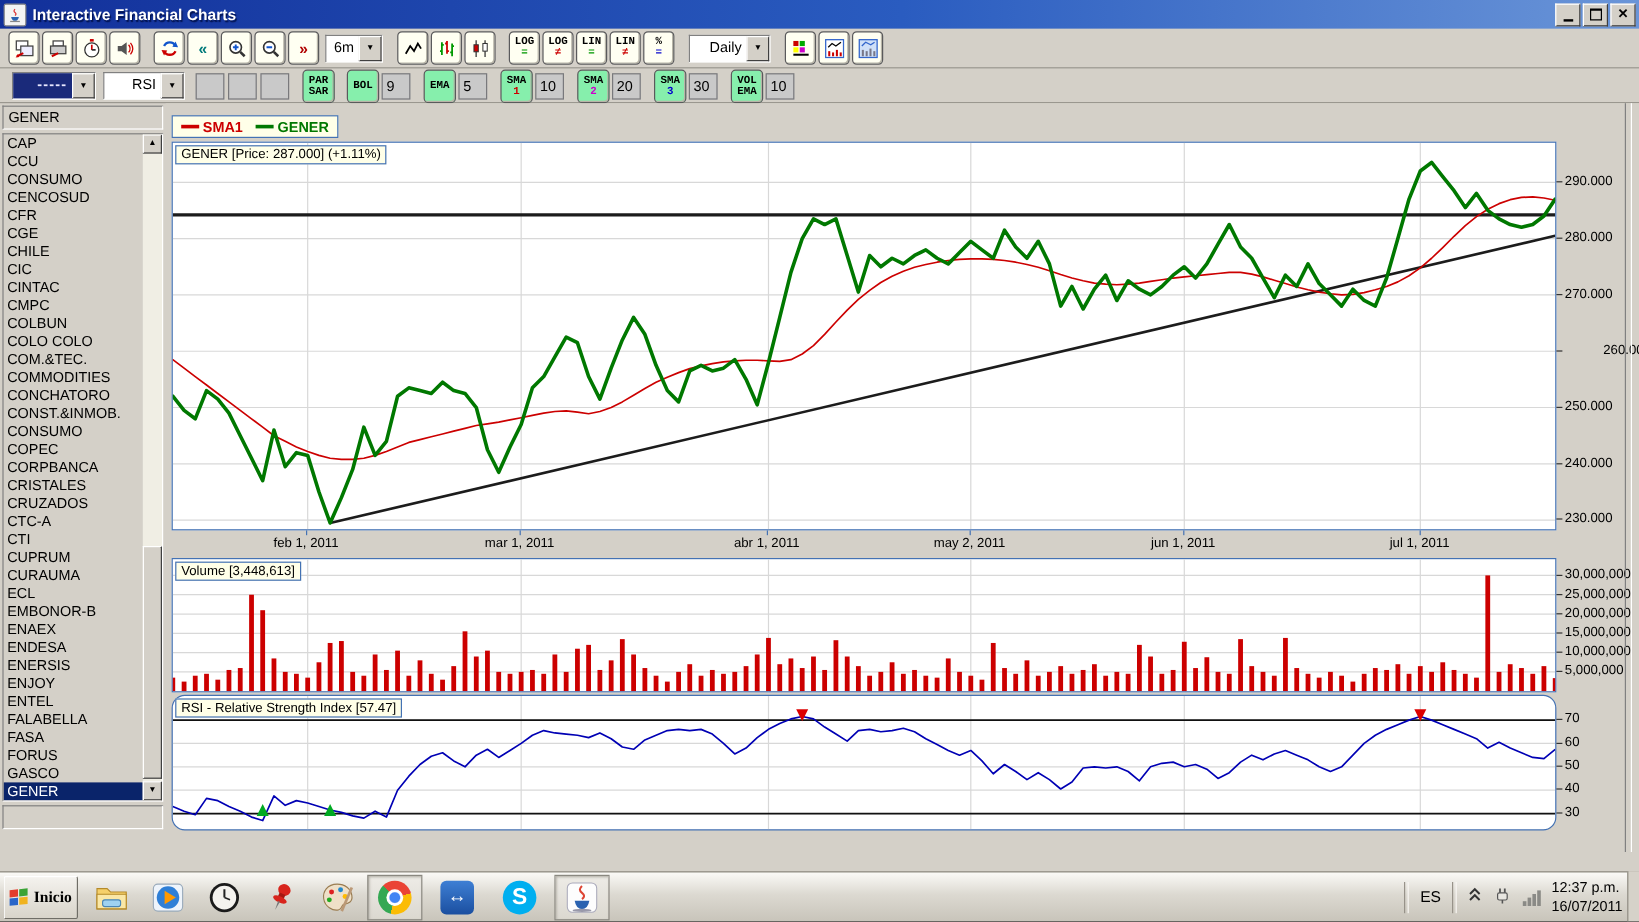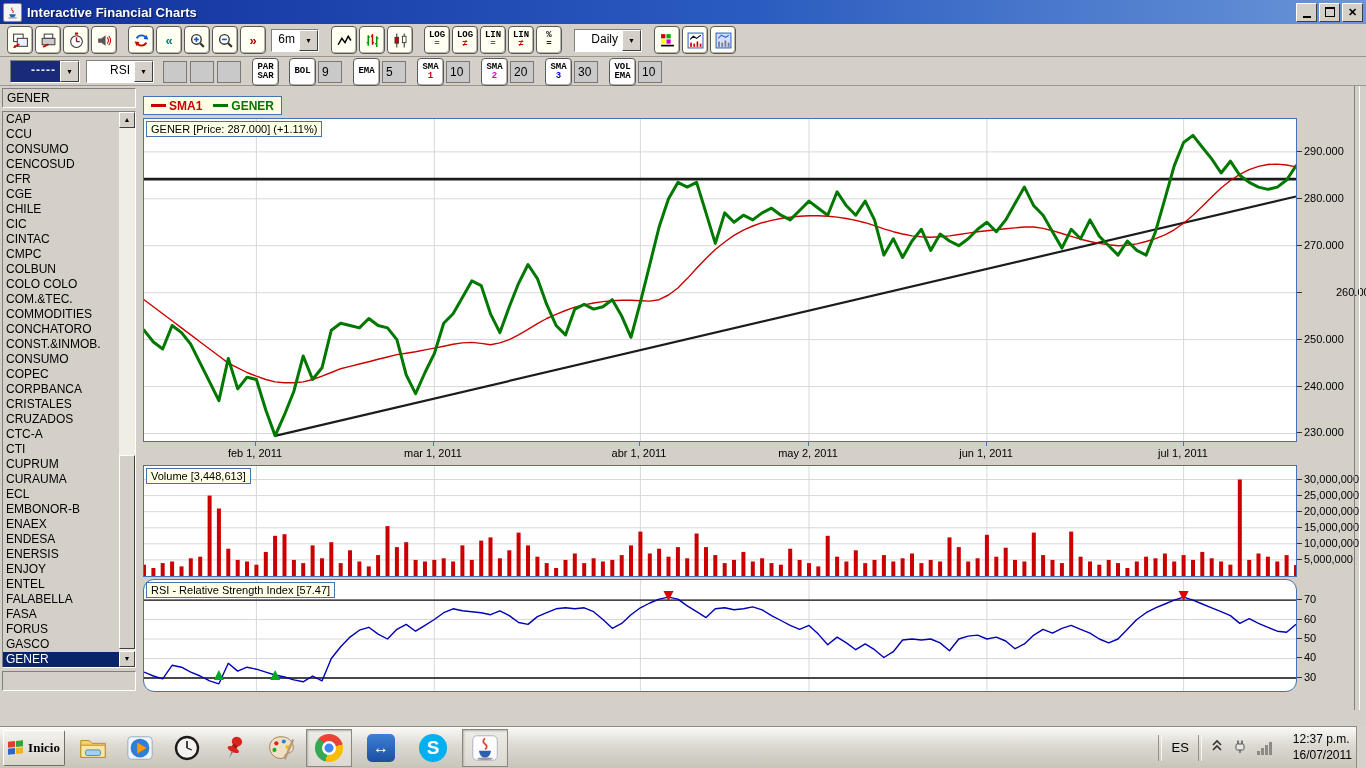--- a/index.html
+++ b/index.html
@@ -29,21 +29,21 @@
   .tb-gap{width:9px;flex:none;}
   .tb-txt{font-size:9px;font-weight:bold;line-height:9px;font-family:"Liberation Mono",monospace;}
   .glyph-btn{font-size:13px;font-weight:bold;line-height:13px;}
   .combo{display:flex;flex:none;height:21px;margin:0 3px;border:1px solid;border-color:#808080 #fff #fff #808080;background:#fff;text-align:right;}
   .combo .val{padding:2px 4px;font-size:12px;white-space:nowrap;overflow:hidden;}
   .combo .drop{width:17px;background:#d4d0c8;border:1px solid;border-color:#fff #404040 #404040 #fff;
                display:flex;align-items:center;justify-content:center;font-size:7px;flex:none;}
   .combo.navy .val{background:#1a2a7a;color:#e8e8ff;font-weight:bold;letter-spacing:1px;}
   .param-field{width:24px;height:22px;background:#c9c9c9;border:1px solid #79797c;margin-right:3px;
                font-size:12px;display:flex;align-items:center;padding-left:3px;box-sizing:border-box;flex:none;}
-  .ind-btn{min-width:25px;height:26px;background:#ffffff;border:1px solid #5a5a5c;border-radius:4px;margin:0 2px 0 8px;
+  .ind-btn{min-width:25px;height:26px;background:#86efac;border:1px solid #5a5a5c;border-radius:4px;margin:0 2px 0 8px;
            display:flex;flex-direction:column;align-items:center;justify-content:center;flex:none;box-shadow:inset -1px -1px 0 #b8b5a8;}
   .ind-line{font-size:9px;font-weight:bold;line-height:9px;font-family:"Liberation Mono",monospace;}
   
   .sidebar{position:absolute;left:2px;top:88px;width:134px;}
   .sb-field{height:20px;border:1px solid;border-color:#808080 #fff #fff #808080;background:#d4d0c8;
             font-size:12px;padding:2px 4px;box-sizing:border-box;}
   .listbox{position:relative;margin-top:3px;height:557px;border:1px solid;border-color:#808080 #fff #fff #808080;
            background:#d4d0c8;overflow:hidden;box-sizing:border-box;}
   .list-inner{position:absolute;left:0;top:0;right:16px;}
   .list-item{height:15px;line-height:15px;padding-left:3px;font-size:12px;white-space:nowrap;overflow:hidden;}
@@ -91,21 +91,21 @@
                background:radial-gradient(circle at 50% 50%, #4285f4 0 4px, #fff 5px);}
   .skype-icon{width:28px;height:28px;border-radius:50%;background:#00aff0;color:#fff;font-weight:bold;
               font-size:19px;display:flex;align-items:center;justify-content:center;}
   .tv-icon{width:28px;height:28px;border-radius:5px;background:linear-gradient(#3e7fd4,#1b4fa0);color:#fff;
            font-weight:bold;font-size:16px;display:flex;align-items:center;justify-content:center;}
   .tray{margin-left:auto;height:42px;display:flex;align-items:center;gap:9px;padding-right:14px;}
   .tray-sep{width:2px;height:26px;border-left:1px solid #979289;border-right:1px solid #f8f6f2;}
   .tray-lang{font-size:13px;}
   .sigbars{display:flex;align-items:flex-end;gap:1px;height:14px;}
   .sigbars i{display:block;width:3px;background:#8a8a86;}
-  .tray-clock{font-size:12px;line-height:1.3;white-space:nowrap;margin-left:12px;}
+  .tray-clock{font-size:12px;line-height:1.3;white-space:nowrap;}
   .show-desktop{position:absolute;right:0;top:726px;width:9px;height:42px;background:#d6d2c9;border-left:1px solid #8f8c83;}
 </style>
 </head>
 <body>
 
 <div class="screen">
 
   <div class="titlebar">
     <span class="app-icon">
       <svg width="13" height="13" viewBox="0 0 16 16">

